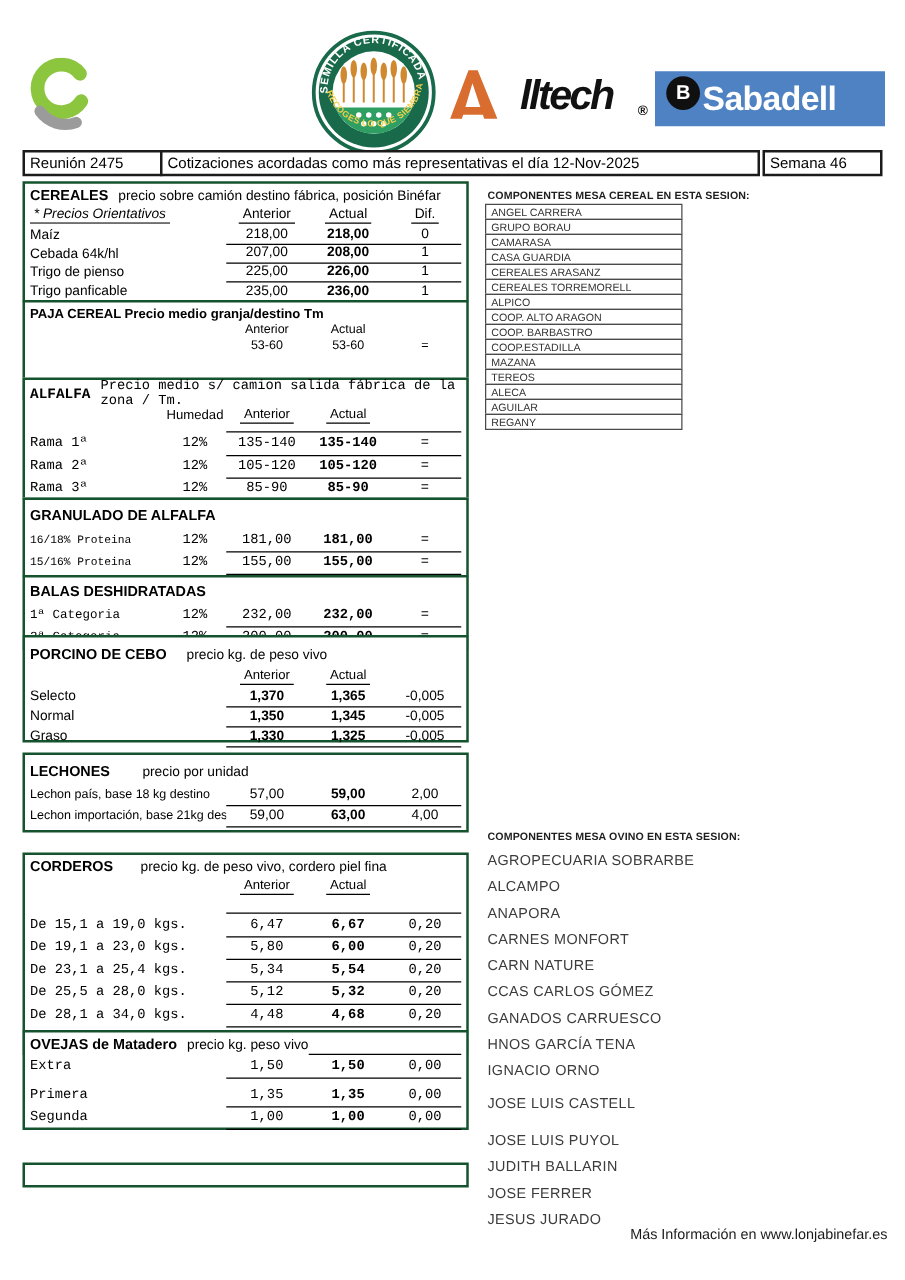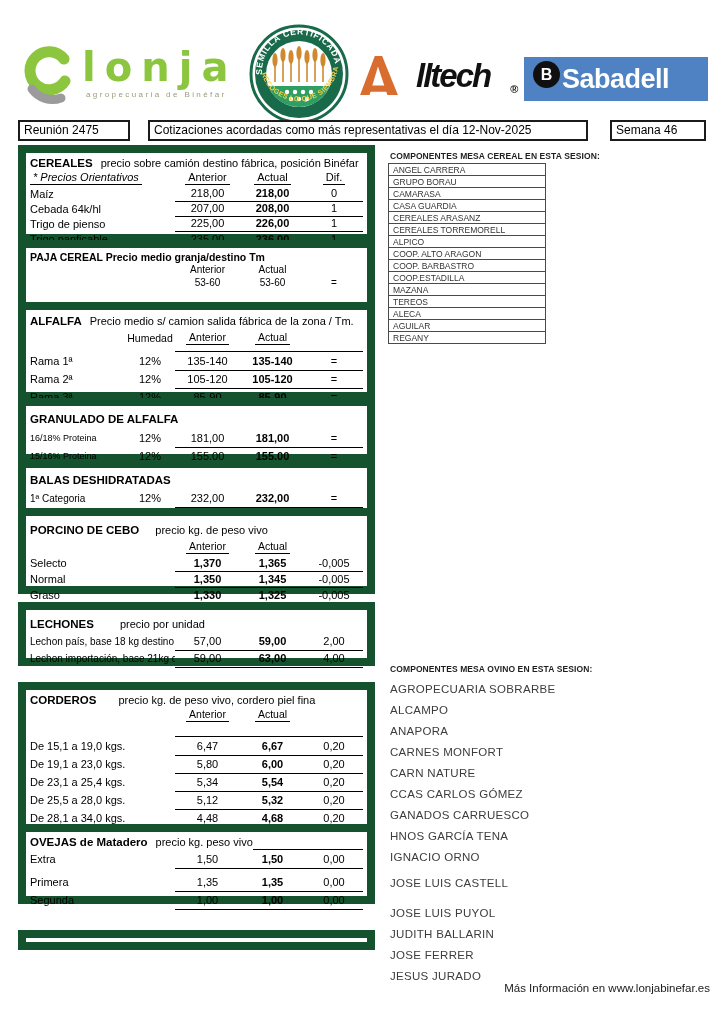--- a/index.html
+++ b/index.html
@@ -16,34 +16,34 @@
   .alltech{position:absolute;left:358px;top:54px;display:flex;align-items:flex-end;gap:20px;}
   .alltech-word{font-size:33px;font-weight:bold;font-style:italic;letter-spacing:-2px;
                 color:#111;line-height:40px;margin-left:-4px;}
   .alltech-reg{font-size:11px;font-weight:bold;color:#111;vertical-align:top;line-height:14px;}
   .sabadell{position:absolute;left:524px;top:57px;width:184px;height:44px;background:#4E82C2;}
   .sb-b{position:absolute;left:9px;top:4px;width:27px;height:27px;border-radius:50%;
         background:#101010;color:#fff;font-weight:bold;font-size:16px;text-align:center;line-height:27px;}
   .sb-word{position:absolute;left:38px;top:0;color:#fff;font-weight:bold;font-size:27px;
            line-height:44px;letter-spacing:-0.5px;}
   
-  .hdr{position:absolute;left:18px;top:120px;width:688px;display:flex;font-size:12px;gap:20px;}
+  .hdr{position:absolute;left:18px;top:120px;width:688px;display:flex;font-size:12px;}
   .hdr-cell{border:2px solid #1b1b1b;height:21px;line-height:17px;box-sizing:border-box;
             padding:0 4px;background:#fff;white-space:nowrap;overflow:hidden;}
   .hdr-reunion{width:112px;}
   .hdr-title{flex:1;margin-left:-2px;}
   .hdr-week{width:96px;margin-left:2px;}
   
-  .sec{position:absolute;left:18px;width:357px;border:8px solid #14532d;background:#fff;
+  .sec{position:absolute;left:18px;width:357px;border:2px solid #14532d;background:#fff;
        box-sizing:border-box;padding:2px 4px;font-size:11px;}
   .trow{display:flex;align-items:center;}
   .b{font-weight:bold;}
   .it{font-style:italic;}
   .r13{height:13px;} .r15{height:15px;} .r16{height:16px;} .r17{height:17px;}
-  .r18{height:18px;} .r19{height:19px;} .r21{height:21px;}
+  .r18{height:18px;font-family:Liberation Mono, monospace;} .r19{height:19px;} .r21{height:21px;}
   .c-lbl{flex:1;white-space:nowrap;overflow:hidden;}
   .c-hum{width:50px;text-align:center;}
   .nums{display:flex;width:188px;align-items:center;height:100%;}
   .c-ant{width:65px;text-align:center;}
   .c-act{width:65px;text-align:center;font-weight:bold;}
   .c-dif{width:58px;text-align:center;}
   .u{border-bottom:1px solid #000;}
   .nt{border-top:1px solid #000;}
   .wu{display:inline-block;border-bottom:1px solid #000;padding:0 3px 1px 3px;}
   .fs9{font-size:9px;} .fs10{font-size:10px;} .fs105{font-size:10.5px;} .fs115{font-size:11.5px;}
@@ -68,24 +68,20 @@
 </head>
 <body>
 
 <div class="page">
 
   <div class="lonja">
     <svg class="lonja-mark" viewBox="0 0 54 60">
       <path d="M44 12 A19 19 0 1 0 45 34" fill="none" stroke="#8CC63F" stroke-width="11" stroke-linecap="round"></path>
       <path d="M12 42 A25 25 0 0 0 41 51" fill="none" stroke="#9b9b9b" stroke-width="9" stroke-linecap="round"></path>
     </svg>
-    <div class="lonja-txt">
-      <div class="lonja-word">lonja</div>
-      <div class="lonja-tag">agropecuaria de Binéfar</div>
-    </div>
   </div>
 
   <svg class="seal" viewBox="0 0 100 100">
     <circle cx="50" cy="50" r="48" fill="#ffffff" stroke="#186A4B" stroke-width="3"></circle>
     <circle cx="50" cy="50" r="44" fill="#186A4B"></circle>
     <circle cx="50" cy="50" r="33" fill="#ffffff"></circle>
     <path d="M19.3 62 A33 33 0 0 0 80.7 62 Z" fill="#2f9e62"></path>
     <g stroke="#D0892F" stroke-width="1.6">
       <line x1="26" y1="58" x2="26" y2="40"></line>
         <line x1="34" y1="58" x2="34" y2="36"></line>

